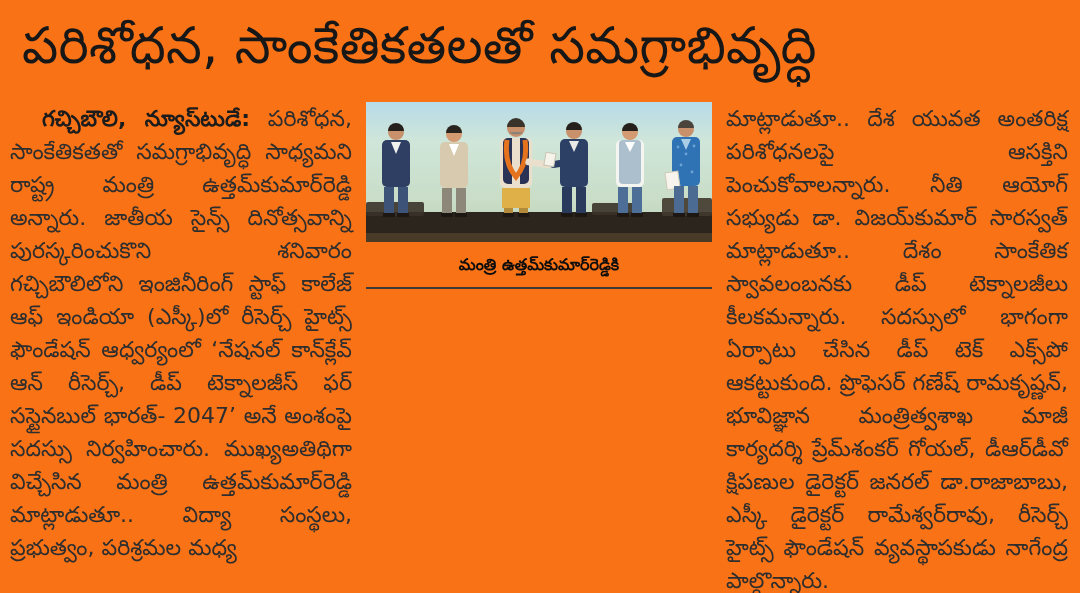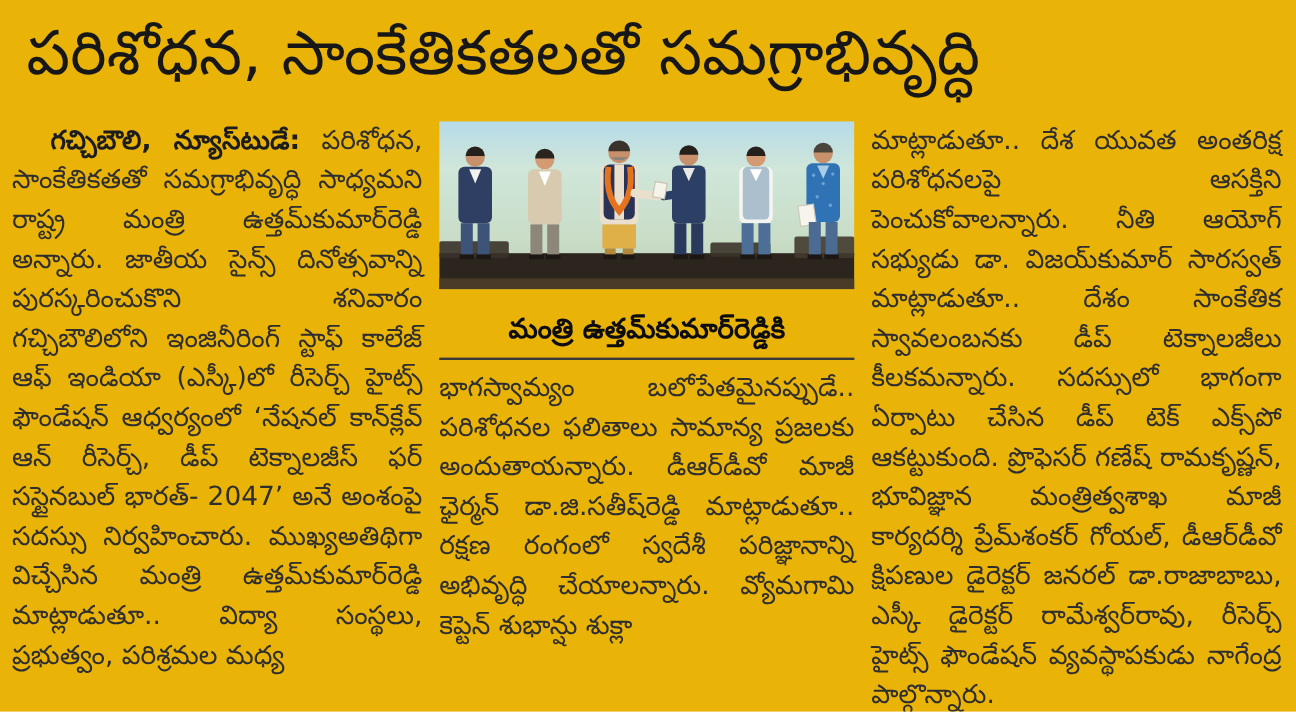--- a/index.html
+++ b/index.html
@@ -1,21 +1,21 @@
 <!DOCTYPE html>
 <html lang="te"><head>
 <meta charset="utf-8">
 <style>
   html,body{margin:0;padding:0;}
   body{
     width:1080px;height:593px;overflow:hidden;
     background:#fcfcfc;
     font-family:"DejaVu Sans","Liberation Sans",sans-serif;
   }
-  .page{position:relative;width:1080px;height:593px;background:#eab308;}
+  .page{position:relative;width:1080px;height:593px;background:#f97316;}
   .headline{
     margin:0;padding:16px 20px 8px 22px;
     font-size:51px;font-weight:500;color:#171717;
     letter-spacing:.2px;white-space:nowrap;overflow:hidden;
   }
   .columns{
     display:flex;gap:14px;padding:6px 10px 0 10px;align-items:flex-start;
   }
   .col-left{flex:0 0 342px;width:342px;}
   .col-middle{flex:0 0 346px;width:346px;}
@@ -23,21 +23,21 @@
   .body-text{
     margin:0;font-size:22px;line-height:33px;
     text-align:justify;color:#2e2e2e;
   }
   .col-left .body-text{text-indent:32px;}
   .dateline{font-weight:700;color:#1c1c1c;}
   .photo{margin:0;}
   .photo svg{display:block;width:346px;height:140px;}
   .caption{
     display:block;text-align:center;font-weight:700;
-    font-size:23px;line-height:35px;color:#0d0d0d;margin-top:17px;
+    font-size:16px;line-height:35px;color:#0d0d0d;margin-top:5px;
   }
   .cap-line{display:block;}
   .caption-rule{
     border:none;border-top:2px solid #3a3a3a;margin:5px 0 7px 0;
   }
 </style>
 </head>
 <body>
 
 <div class="page">
@@ -151,21 +151,20 @@
           </g>
         </svg>
 
         <figcaption class="caption">
           <span class="cap-line">మంత్రి ఉత్తమ్‌కుమార్‌రెడ్డికి</span>
         </figcaption>
       </figure>
 
       <hr class="caption-rule">
 
-      <p class="body-text">భాగస్వామ్యం బలోపేతమైనప్పుడే.. పరిశోధనల ఫలితాలు సామాన్య ప్రజలకు అందుతాయన్నారు. డీఆర్‌డీవో మాజీ ఛైర్మన్ డా.జి.సతీష్‌రెడ్డి మాట్లాడుతూ.. రక్షణ రంగంలో స్వదేశీ పరిజ్ఞానాన్ని అభివృద్ధి చేయాలన్నారు. వ్యోమగామి కెప్టెన్ శుభాన్షు శుక్లా</p>
     </div>
 
     <div class="col-right">
       <p class="body-text">మాట్లాడుతూ.. దేశ యువత అంతరిక్ష పరిశోధనలపై ఆసక్తిని పెంచుకోవాలన్నారు. నీతి ఆయోగ్ సభ్యుడు డా. విజయ్‌కుమార్ సారస్వత్ మాట్లాడుతూ.. దేశం సాంకేతిక స్వావలంబనకు డీప్ టెక్నాలజీలు కీలకమన్నారు. సదస్సులో భాగంగా ఏర్పాటు చేసిన డీప్ టెక్ ఎక్స్‌పో ఆకట్టుకుంది. ప్రొఫెసర్ గణేష్ రామకృష్ణన్, భూవిజ్ఞాన మంత్రిత్వశాఖ మాజీ కార్యదర్శి ప్రేమ్‌శంకర్ గోయల్, డీఆర్‌డీవో క్షిపణుల డైరెక్టర్ జనరల్ డా.రాజాబాబు, ఎస్కీ డైరెక్టర్ రామేశ్వర్‌రావు, రీసెర్చ్ హైట్స్ ఫౌండేషన్ వ్యవస్థాపకుడు నాగేంద్ర పాల్గొన్నారు.</p>
     </div>
 
   </div>
 </div>
 
 </body></html>

